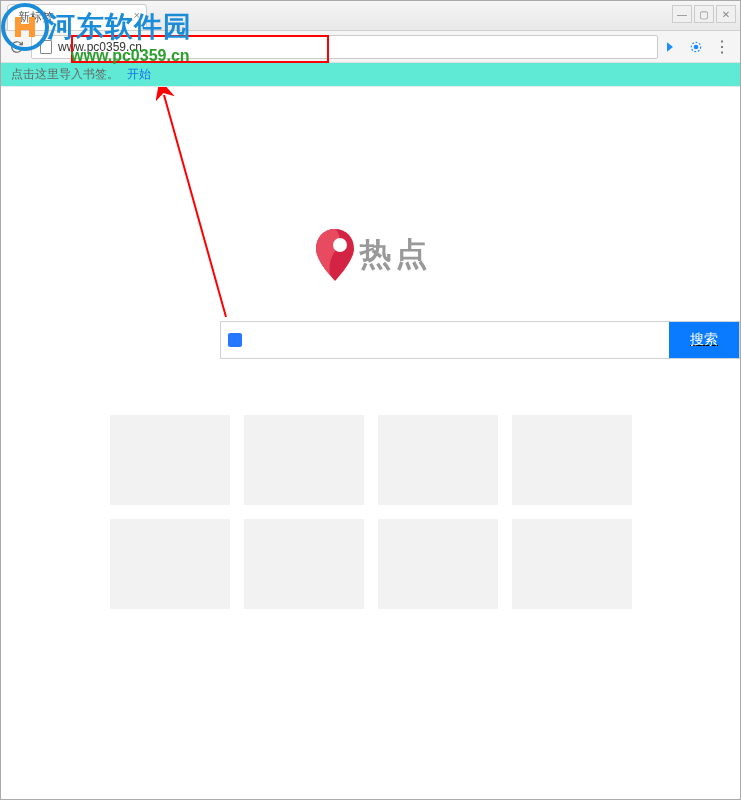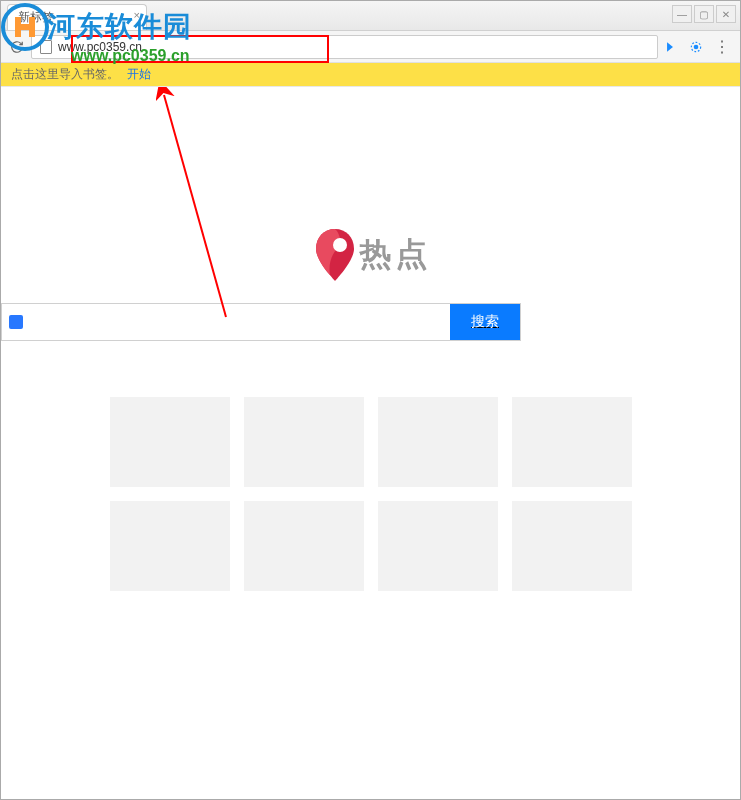--- a/index.html
+++ b/index.html
@@ -172,21 +172,21 @@
     }
     .menu-dots {
       color: #666;
       cursor: pointer;
       font-size: 16px;
       width: 16px;
       text-align: center;
     }
     .bookmark-bar {
       height: 24px;
-      background: #fde047;
+      background: #5eead4;
       border-bottom: 1px solid #e8e8e8;
       display: flex;
       align-items: center;
       padding: 0 10px;
       font-size: 12px;
     }
     .bookmark-hint {
       color: #666;
     }
     .bookmark-link {
@@ -217,23 +217,23 @@
       display: flex;
       align-items: center;
     }
     .brand-text {
       font-size: 32px;
       font-weight: 600;
       color: #999;
       letter-spacing: 4px;
     }
     .search-section {
-      margin-top: 20px;
-      display: flex;
-      justify-content: flex-start;
+      margin-top: 38px;
+      display: flex;
+      justify-content: flex-end;
       text-decoration: underline;
     }
     .search-box {
       width: 520px;
       height: 38px;
       display: flex;
       border: 1px solid #d0d0d0;
     }
     .search-left-icon {
       width: 28px;

